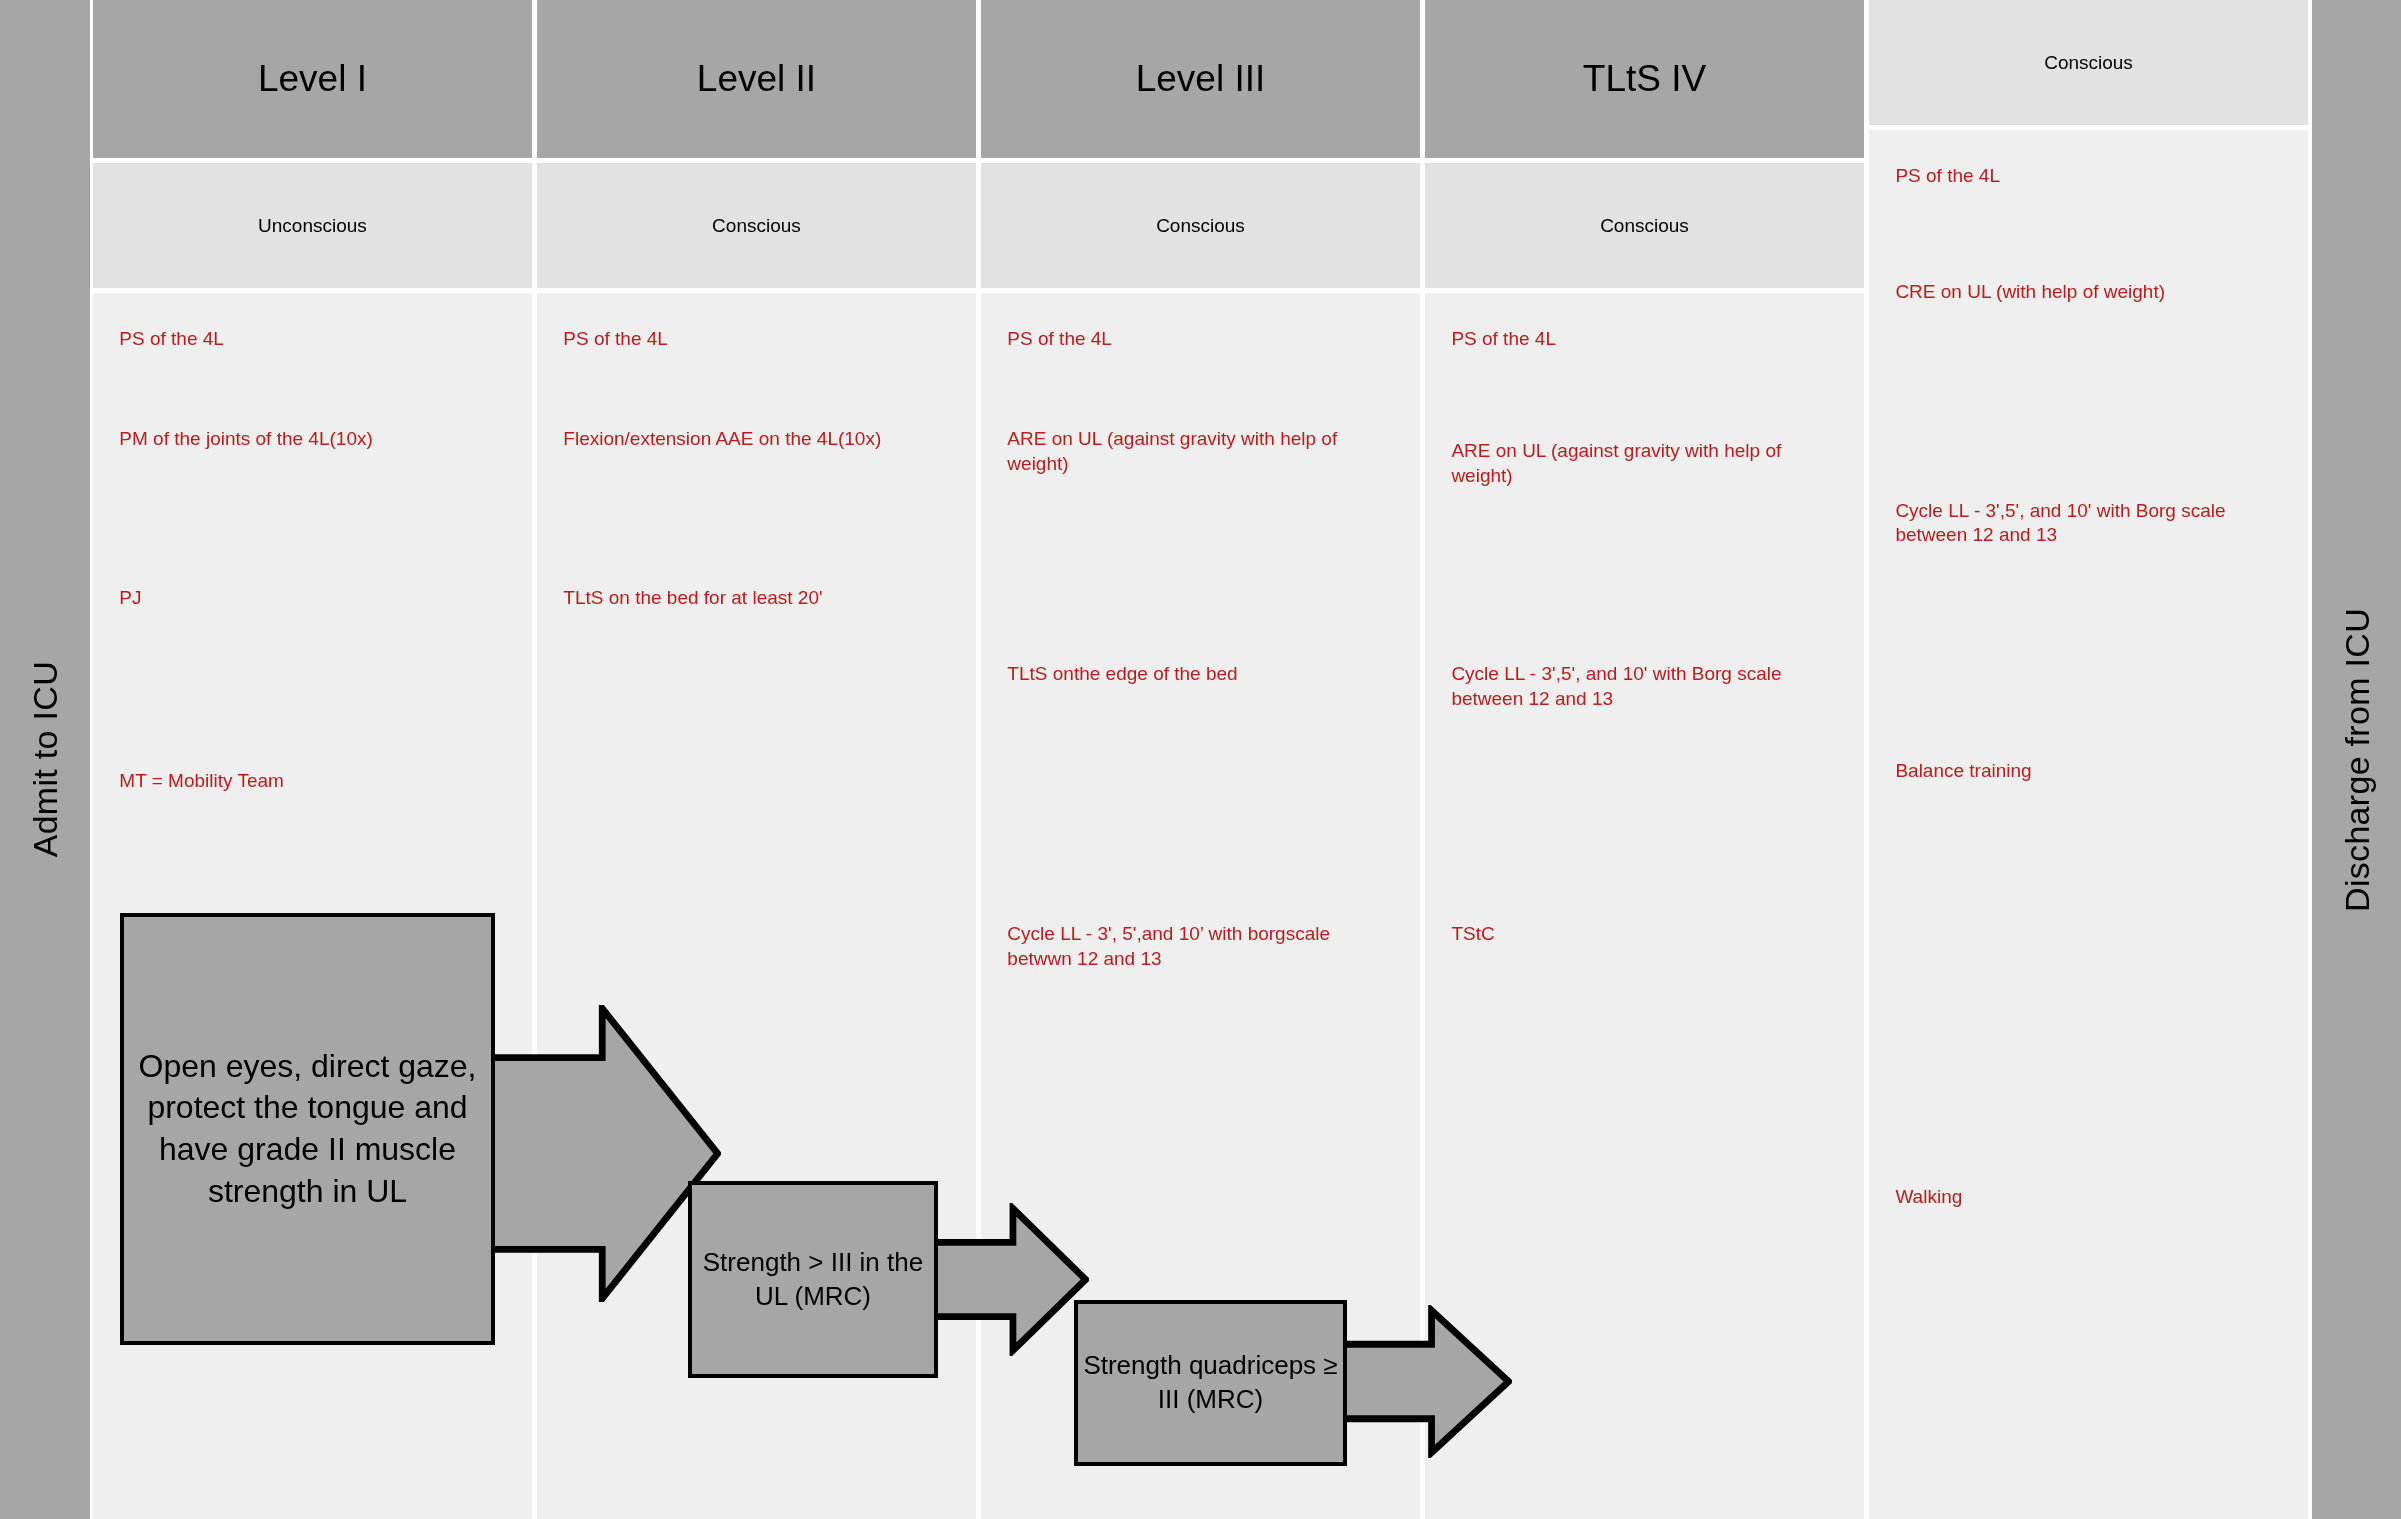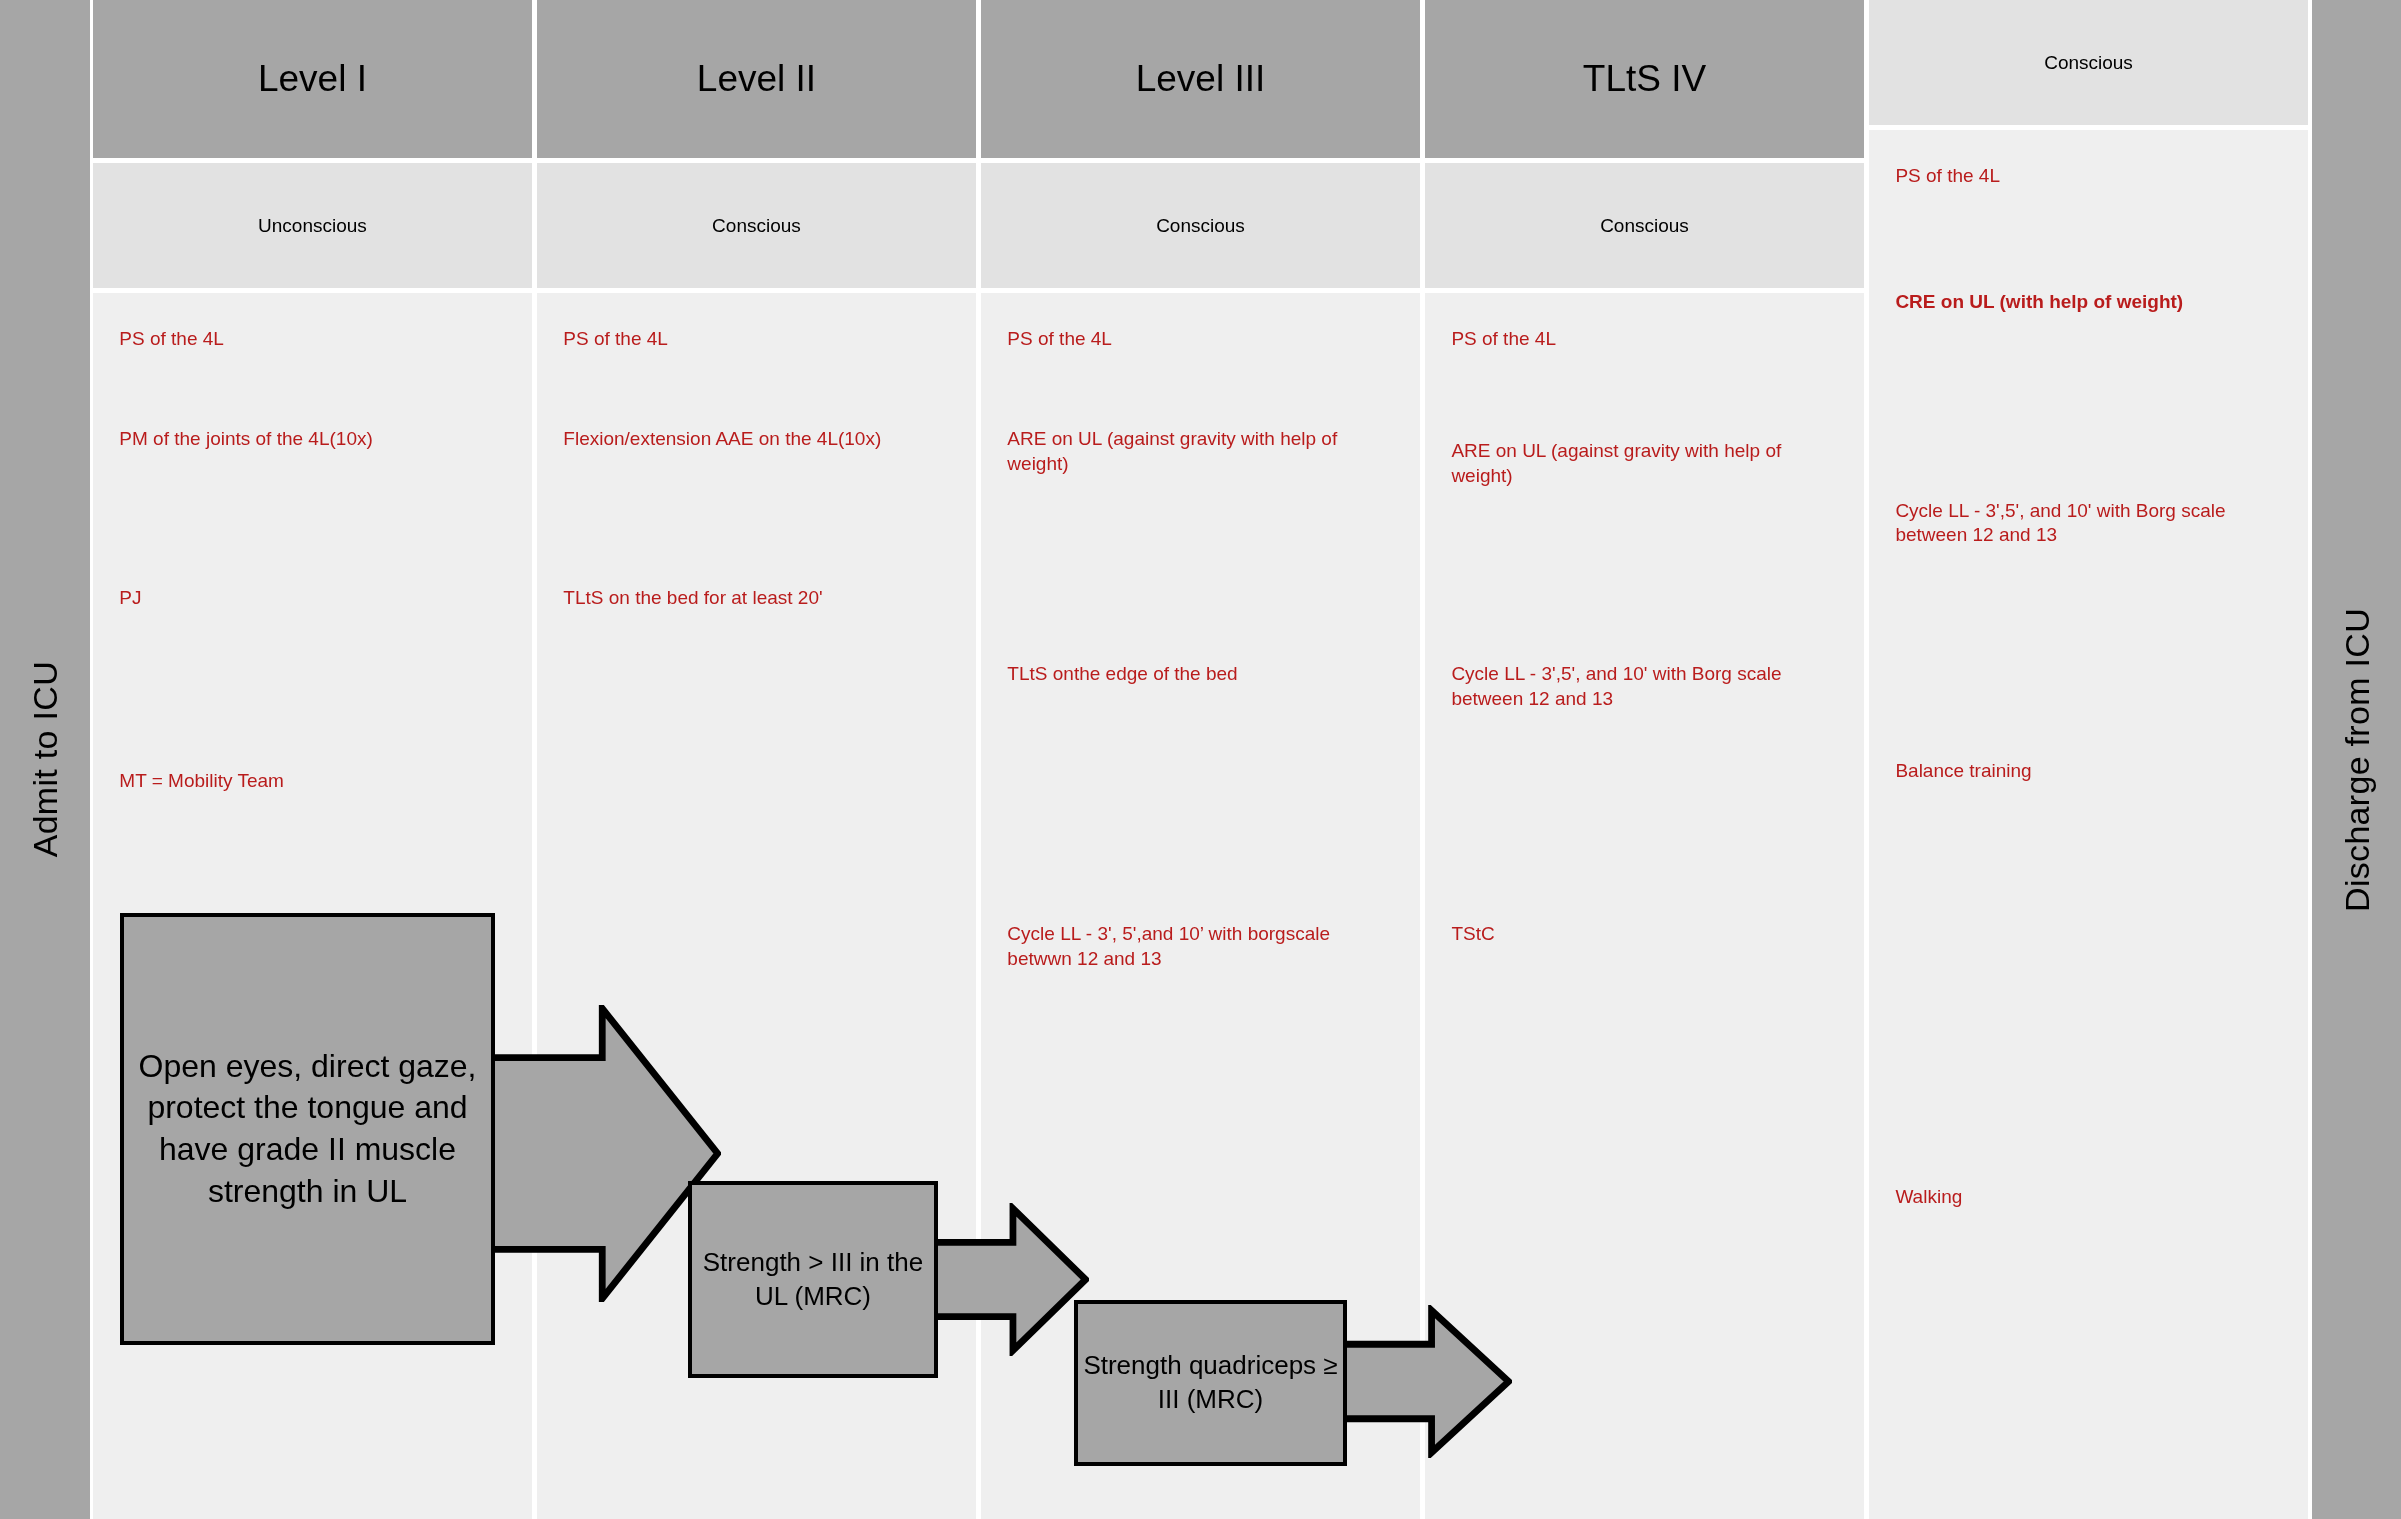--- a/index.html
+++ b/index.html
@@ -199,21 +199,21 @@
         <div class="item" style="top:369px;">Cycle LL - 3',5', and 10' with Borg scale between 12 and 13</div>
         <div class="item" style="top:629px;">TStC</div>
         <div class="item" style="top:1055px;">OP</div>
       </div>
     </div>
 
     <div class="col">
       <div class="col-state">Conscious</div>
       <div class="col-body">
         <div class="item" style="top:34px;">PS of the 4L</div>
-        <div class="item" style="top:160px;font-weight:bold;">CRE on UL (with help of weight)</div>
+        <div class="item" style="top:150px;">CRE on UL (with help of weight)</div>
         <div class="item" style="top:369px;">Cycle LL - 3',5', and 10' with Borg scale between 12 and 13</div>
         <div class="item" style="top:629px;">Balance training</div>
         <div class="item" style="top:1055px;">Walking</div>
       </div>
     </div>
 
   </div>
 
   <div class="overlay">
 

